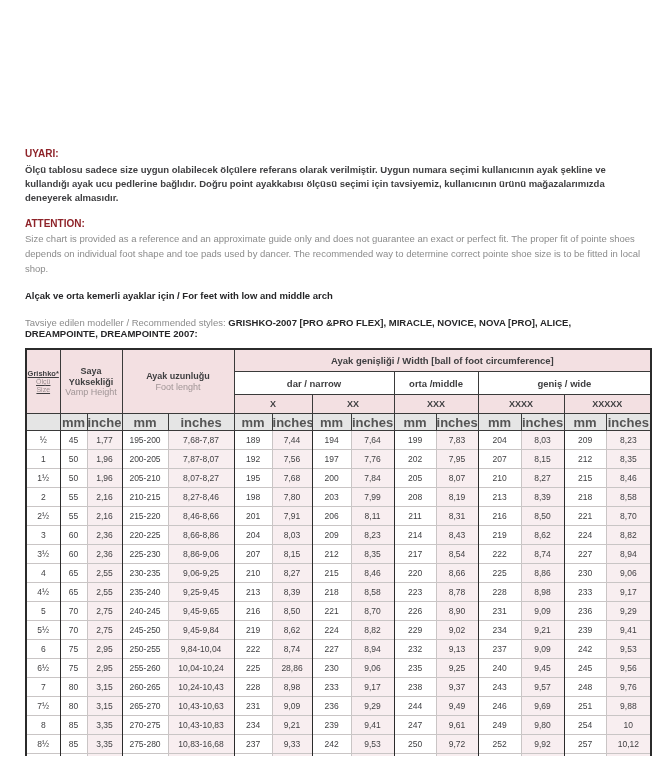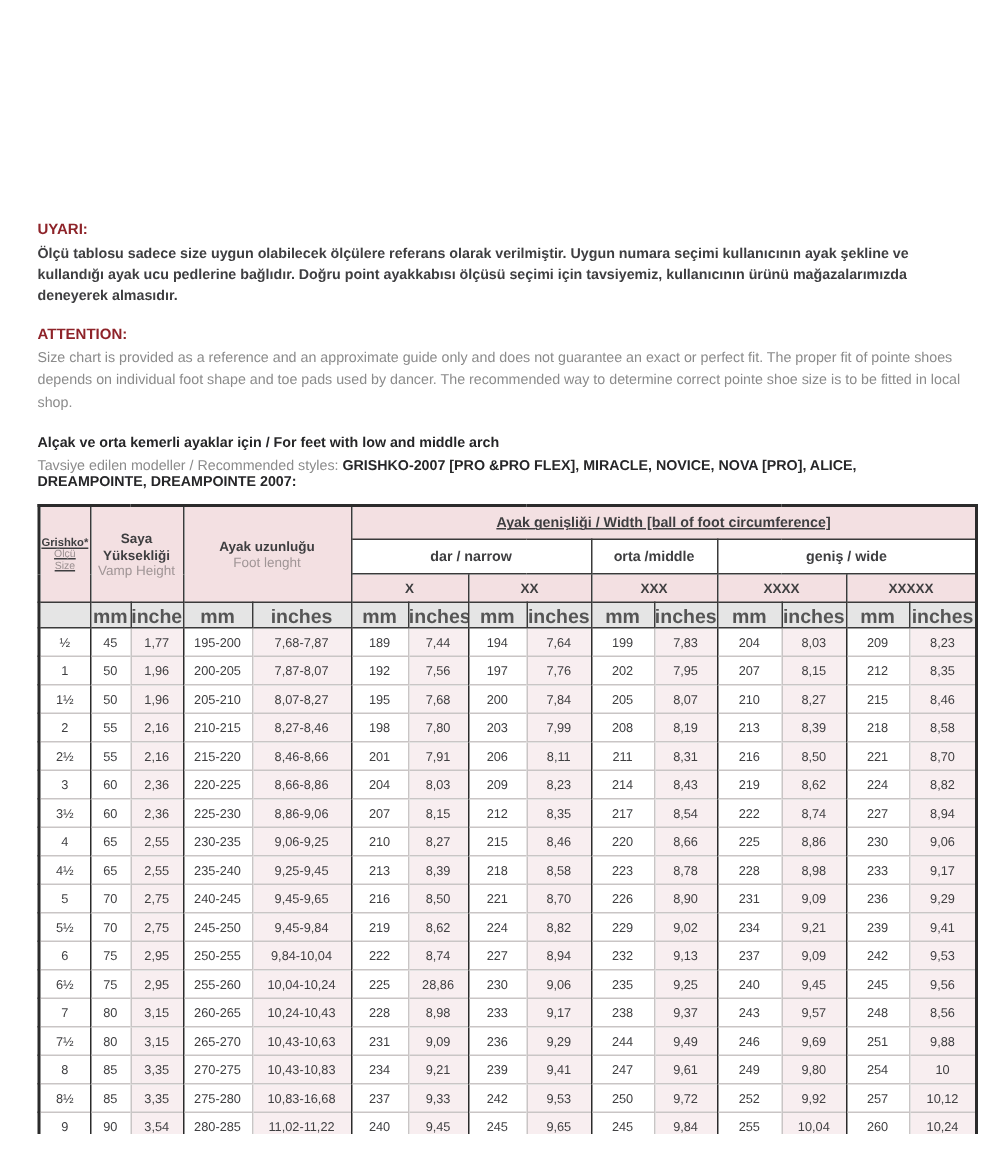--- a/index.html
+++ b/index.html
@@ -3,30 +3,30 @@
 <meta charset="utf-8">
 <style>
   html,body{margin:0;padding:0;background:#fff;}
   .page{position:relative;width:663px;height:756px;background:#ffffff;overflow:hidden;
         font-family:"Liberation Sans",sans-serif;color:#3e3e40;}
   .content{position:absolute;left:25px;top:148px;width:616px;}
   .warn-title{font-size:10px;font-weight:bold;color:#8e2329;margin:0 0 3px 0;letter-spacing:0;}
   .warn-body-tr{font-size:9.5px;font-weight:bold;color:#3e3e40;line-height:1.45;margin:4px 0 14px 0;}
   .warn-body-en{font-size:9.5px;font-weight:normal;color:#8b8b8b;line-height:1.55;margin:0 0 14px 0;}
   .arch-title{font-size:9.5px;font-weight:bold;color:#262628;margin:8px 0 1px 0;}
-  .styles-line{font-size:9.5px;color:#8b8b8b;margin:4px 0 9px 0;}
+  .styles-line{font-size:9.5px;color:#8b8b8b;margin:16px 0 9px 0;}
   .styles-bold{font-weight:bold;color:#262628;}
 
   table.size-table{border-collapse:collapse;table-layout:fixed;width:625px;
         border:2px solid #2b2b2b;}
   table.size-table th, table.size-table td{padding:0;text-align:center;vertical-align:middle;
         overflow:hidden;white-space:nowrap;}
   
   thead th{border:1px solid #3a3a3a;font-weight:bold;color:#3e3e40;background:#f3e0e2;}
-  th.w-title{font-size:9.5px;height:21px;text-decoration:underline;}
+  th.w-title{font-size:9.5px;height:21px;}
   th.grp{background:#ffffff;font-size:9.5px;height:22px;}
   th.xcol{font-size:9px;height:18px;}
   th.unit, td.unit-blank{background:#e5e5e5;font-size:13px;font-weight:bold;color:#555;height:16px;border:1px solid #3a3a3a;}
   th.size-head{background:#f3e0e2;text-decoration:underline;}
   .size-l1{font-size:7.5px;font-weight:bold;color:#3e3e40;line-height:1.1;}
   .size-l2{font-size:7px;font-weight:normal;color:#9a8f90;line-height:1.1;}
   .head-tr{font-size:9px;font-weight:bold;color:#3e3e40;line-height:1.2;white-space:normal;}
   .head-en{font-size:9px;font-weight:normal;color:#a09596;line-height:1.2;white-space:normal;}
   
   tbody td{height:18px;font-size:8.5px;color:#3f3f41;border-top:1px solid #c9c5c5;
@@ -345,21 +345,21 @@
             <td class="c-in">10,24-10,43</td>
             <td class="c-mm gL">228</td>
             <td class="c-in">8,98</td>
             <td class="c-mm gL">233</td>
             <td class="c-in">9,17</td>
             <td class="c-mm gL">238</td>
             <td class="c-in">9,37</td>
             <td class="c-mm gL">243</td>
             <td class="c-in">9,57</td>
             <td class="c-mm gL">248</td>
-            <td class="c-in">8,56</td>
+            <td class="c-in">9,76</td>
           </tr>
           <tr>
             <td class="c-size">7½</td>
             <td class="c-mm gL">80</td>
             <td class="c-in">3,15</td>
             <td class="c-mm gL">265-270</td>
             <td class="c-in">10,43-10,63</td>
             <td class="c-mm gL">231</td>
             <td class="c-in">9,09</td>
             <td class="c-mm gL">236</td>

